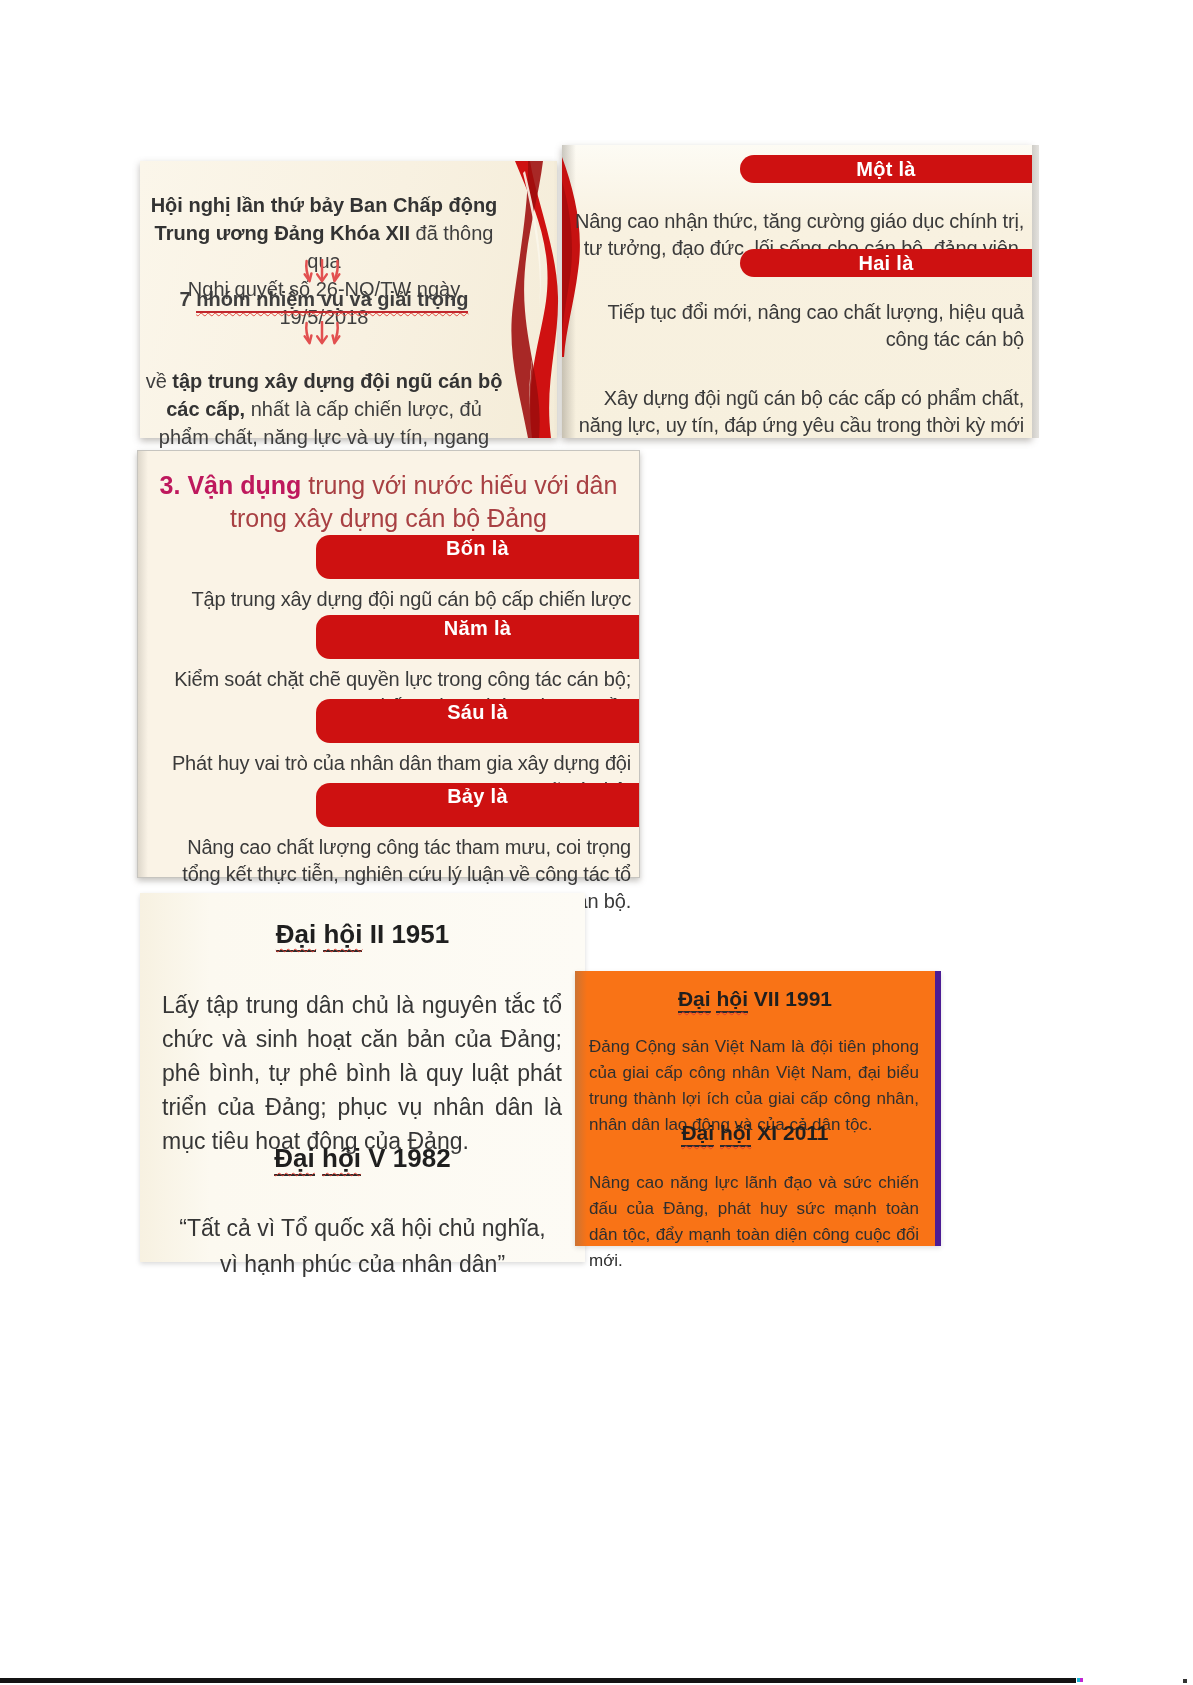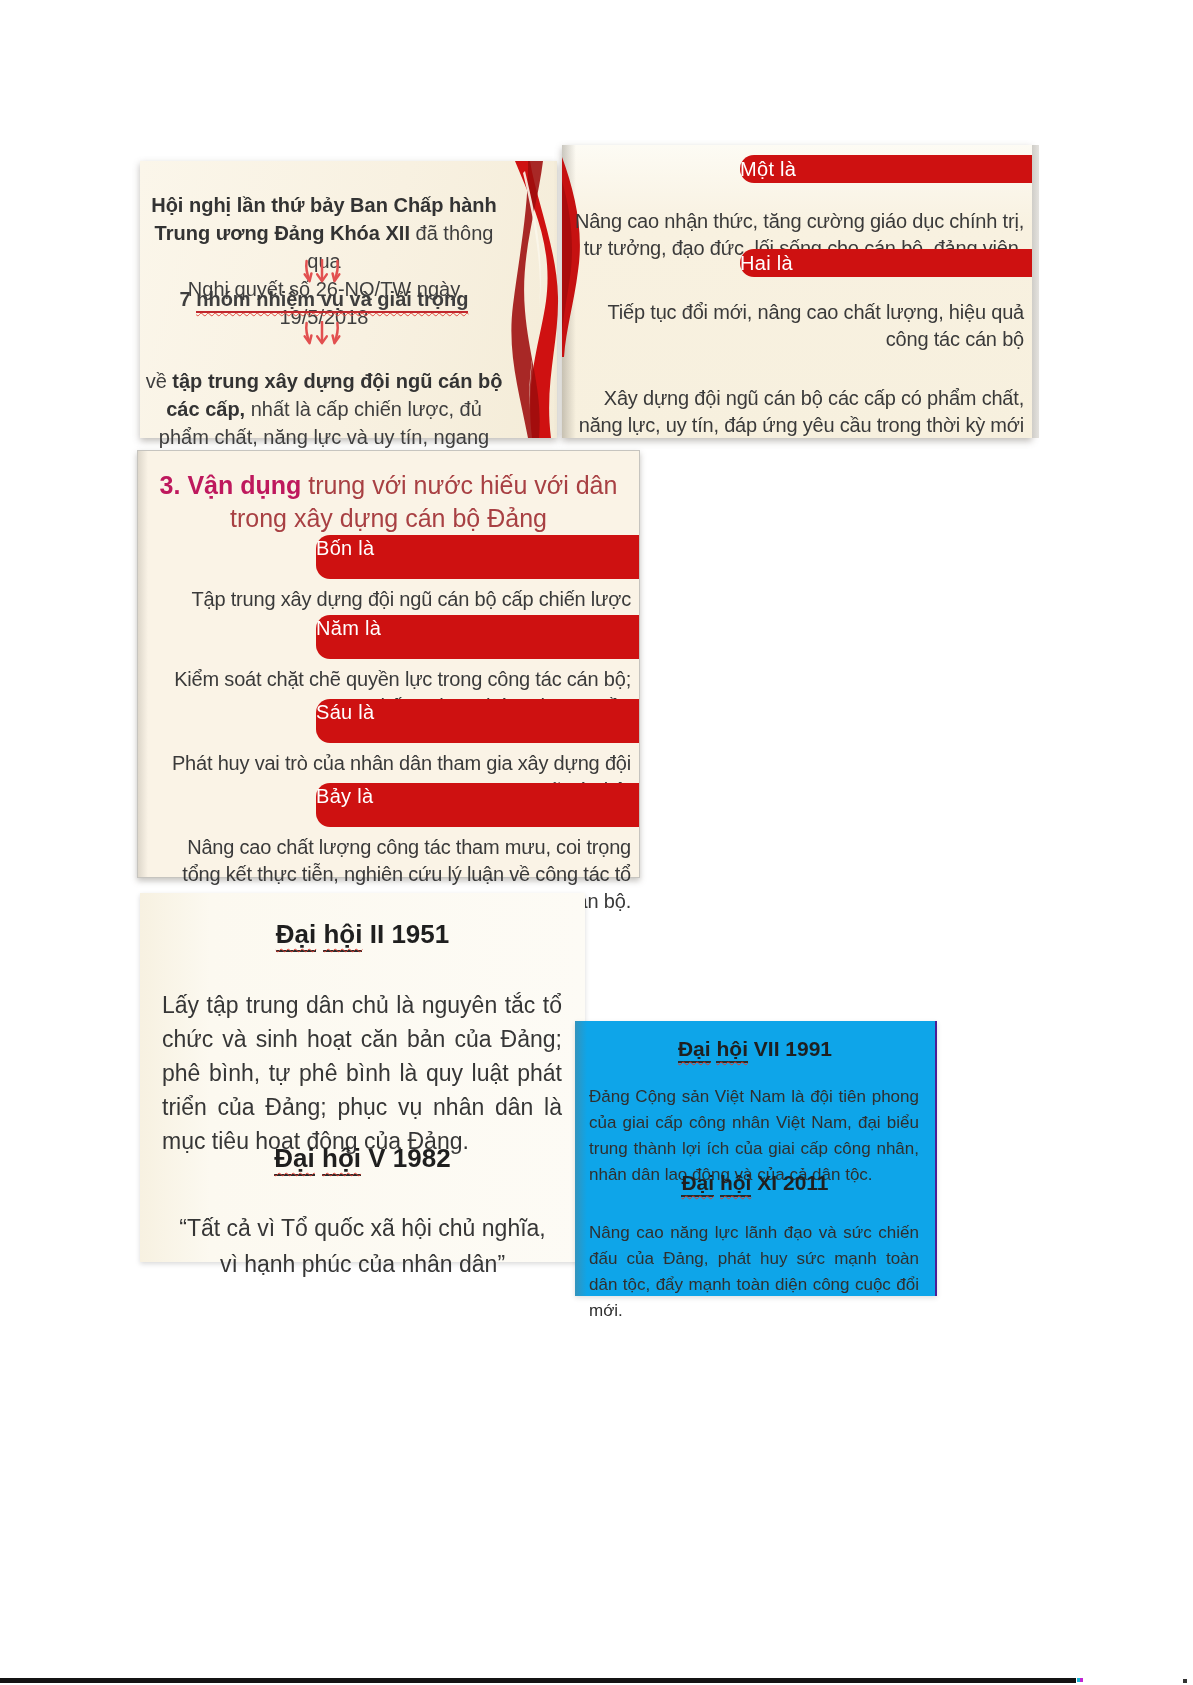--- a/index.html
+++ b/index.html
@@ -17,22 +17,22 @@
   #res-highlight .ru{border-bottom:2px solid #c0272d;text-decoration:underline wavy #e0483c 1px;text-underline-offset:6px;padding-bottom:1px;}
   
   .ribbon-right{right:-2px;top:0;height:277px;width:58px;}
   .ribbon-left{left:0;top:12px;height:210px;width:26px;}
   
   #panel-tasks13{left:562px;top:145px;width:470px;height:293px;
      background:linear-gradient(180deg,#fdfbf4 0%,#f8f1e0 28%,#f7f0de 100%);
      box-shadow:0 3px 7px rgba(110,105,95,.45);}
   #panel-tasks13::before{content:"";position:absolute;left:0;top:0;bottom:0;width:14px;
      background:linear-gradient(90deg,rgba(120,115,105,.38),rgba(120,115,105,0));}
-  .banner{background:#ce1111;border-radius:14px 0 0 14px;color:#fff;
-     font-size:20px;line-height:28px;height:28px;font-weight:400;letter-spacing:.3px;}
+  .banner{background:#ce1111;border-radius:14px 0 0 14px;color:#fff;text-align:center;
+     font-size:20px;line-height:28px;height:28px;font-weight:700;letter-spacing:.3px;}
   #panel-tasks13 .banner{left:178px;width:292px;}
   #panel-tasks13 .para{left:10px;width:452px;text-align:right;font-size:20px;line-height:27px;color:#3a3a3a;letter-spacing:-.2px;}
   #strip-edge{left:1032px;top:145px;width:7px;height:293px;background:linear-gradient(90deg,#cfcdc8,#e4e2de);}
   
   #card-tasks47{left:137px;top:450px;width:501px;height:426px;background:#faf3e6;
      border:1px solid #c6c4bf;box-shadow:0 3px 6px rgba(110,105,95,.4);}
   #card-tasks47::before{content:"";position:absolute;left:0;top:0;bottom:0;width:10px;
      background:linear-gradient(90deg,rgba(120,115,105,.22),rgba(120,115,105,0));}
   #mid-title{left:0;top:18px;width:100%;text-align:center;font-size:25px;line-height:33px;color:#a84043;}
   #mid-title b{color:#be185d;}
@@ -41,39 +41,39 @@
   
   #card-congress-a{left:140px;top:893px;width:445px;height:369px;
      background:linear-gradient(90deg,#f7f1e1 0px,#fcf9f0 70px,#fdfbf5 100%);
      box-shadow:0 2px 5px rgba(0,0,0,.15);}
   .congress-h{width:100%;text-align:center;font-weight:bold;color:#1f1f1f;}
   #card-congress-a .congress-h{font-size:26px;}
   .dh{border-bottom:2px solid #2b2b2b;text-decoration:underline wavy #dd3b2f 1px;text-underline-offset:5px;padding-bottom:1px;}
   #card-congress-a .body{left:22px;width:400px;text-align:justify;font-size:23px;line-height:34px;color:#363636;}
   #card-congress-a .quote{left:10px;width:425px;text-align:center;font-size:23px;line-height:36px;color:#363636;}
   
-  #card-congress-b{left:575px;top:1021px;width:360px;height:275px;background:#0ea5e9;
-     border-right:2px solid #4c1d95;box-shadow:0 2px 5px rgba(0,0,0,.12);}
+  #card-congress-b{left:575px;top:971px;width:360px;height:275px;background:#f97316;
+     border-right:6px solid #4c1d95;box-shadow:0 2px 5px rgba(0,0,0,.12);}
   #card-congress-b::before{content:"";position:absolute;left:0;top:0;bottom:0;width:12px;
      background:linear-gradient(90deg,rgba(120,115,105,.35),rgba(120,115,105,0));}
   #card-congress-b .congress-h{font-size:21px;}
   #card-congress-b .body{left:14px;width:330px;text-align:justify;font-size:17px;line-height:26px;color:#2f2f2f;}
   
   #bottom-bar{left:0;top:1678px;width:1076px;height:5px;background:#141414;}
   #art-cyan{left:1077px;top:1678px;width:3px;height:4px;background:#19b8d9;}
   #art-magenta{left:1080px;top:1678px;width:3px;height:4px;background:#c026d3;}
   #art-dot{left:1183px;top:1679px;width:4px;height:4px;background:#333;}
 </style>
 </head>
 <body>
 
 <div id="page">
 
   <div id="card-resolution" class="abs">
-    <p class="abs txt" style="top:10px"><b>Hội nghị lần thứ bảy Ban Chấp hành</b><br>
+    <p class="abs txt" style="top:10px"><b>Hội nghị lần thứ bảy Ban Chấp động</b><br>
       <b>Trung ương Đảng Khóa XII</b><span> đã thông qua</span><br>
       <span>Nghị quyết số 26-NQ/TW ngày 19/5/2018</span></p>
 
     <svg class="abs arrows" style="top:98px" viewBox="0 0 64 26">
       <g stroke="#e25050" stroke-width="2.6" fill="none" stroke-linecap="round" stroke-linejoin="round">
         <path d="M16,2 C15,9 16,15 19,22"></path>
           <path d="M14,16 L19,23 L21,15"></path>
         <path d="M32,1 L32,22"></path>
           <path d="M27,16 L32,23 L37,16"></path>
         <path d="M48,2 C49,9 48,15 45,22"></path>

